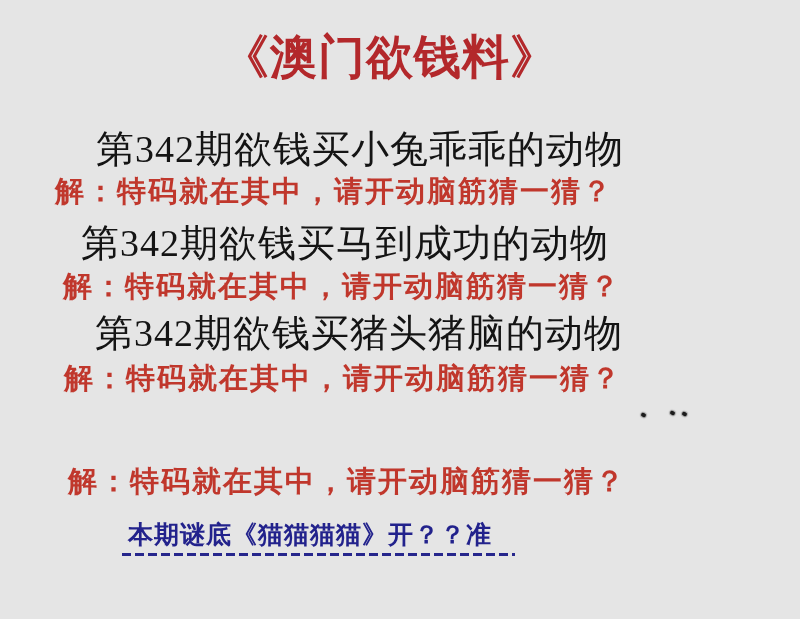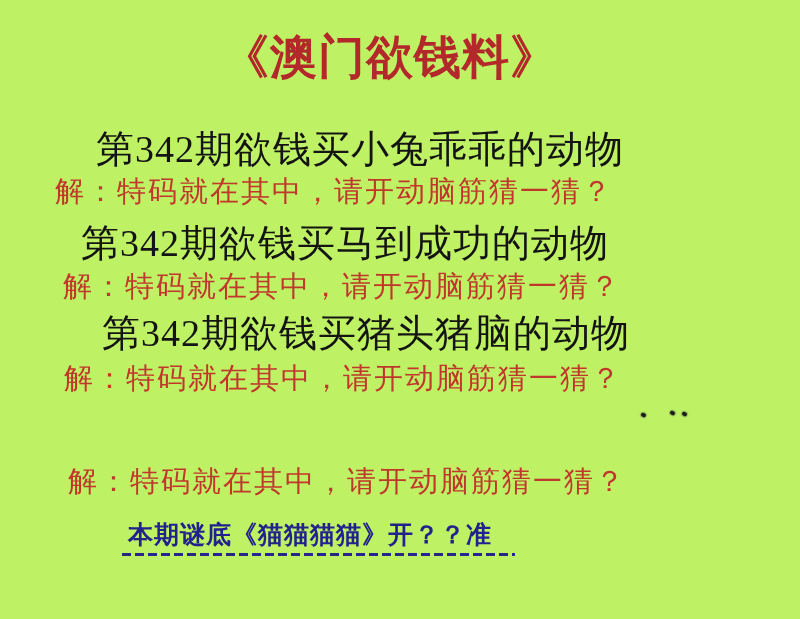--- a/index.html
+++ b/index.html
@@ -4,21 +4,21 @@
 <style>
   html, body {
     margin: 0;
     padding: 0;
     background: #ffffff;
   }
   .page {
     position: relative;
     width: 800px;
     height: 619px;
-    background: #bef264;
+    background: #e5e5e5;
     overflow: hidden;
     font-family: "Liberation Serif", "DejaVu Serif", serif;
   }
   .title {
     position: absolute;
     top: 26px;
     left: 0;
     width: 780px;
     text-align: center;
     font-size: 47px;
@@ -31,30 +31,30 @@
     position: absolute;
     font-size: 38px;
     color: #141414;
     letter-spacing: 1px;
     white-space: nowrap;
     font-weight: normal;
   }
   .hint {
     position: absolute;
     font-size: 29px;
-    font-weight: 400;
+    font-weight: 700;
     color: #c0372c;
     letter-spacing: 2px;
     white-space: nowrap;
   }
   .q1 { top: 124px; left: 96px; }
   .h1 { top: 172px; left: 55px; }
   .q2 { top: 218px; left: 81px; }
   .h2 { top: 267px; left: 63px; }
-  .q3 { top: 308px; left: 102px; }
+  .q3 { top: 308px; left: 95px; }
   .h3 { top: 359px; left: 64px; }
   .q4 { top: 412px; left: 106px; }
   .h4 { top: 462px; left: 68px; }
   .answer-line {
     position: absolute;
     top: 518px;
     left: 128px;
     font-size: 25px;
     font-weight: bold;
     color: #22228c;

